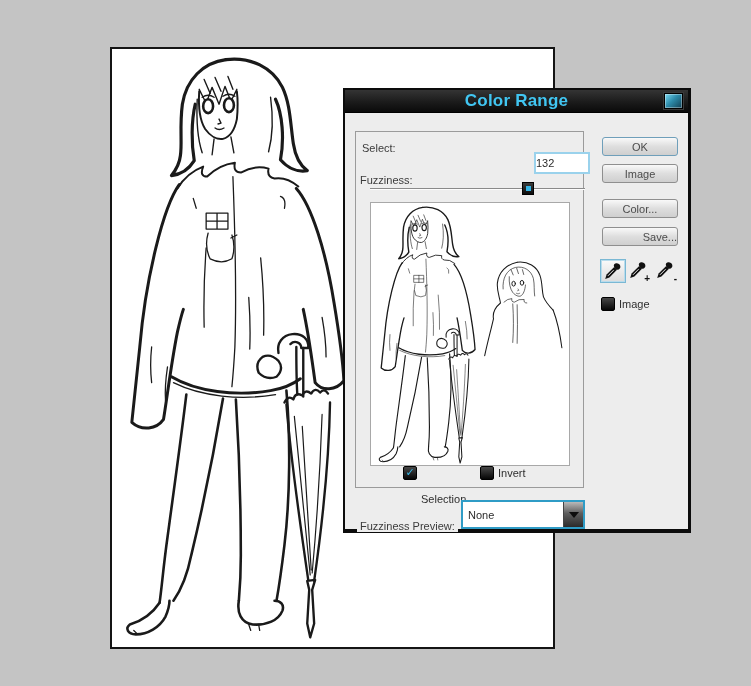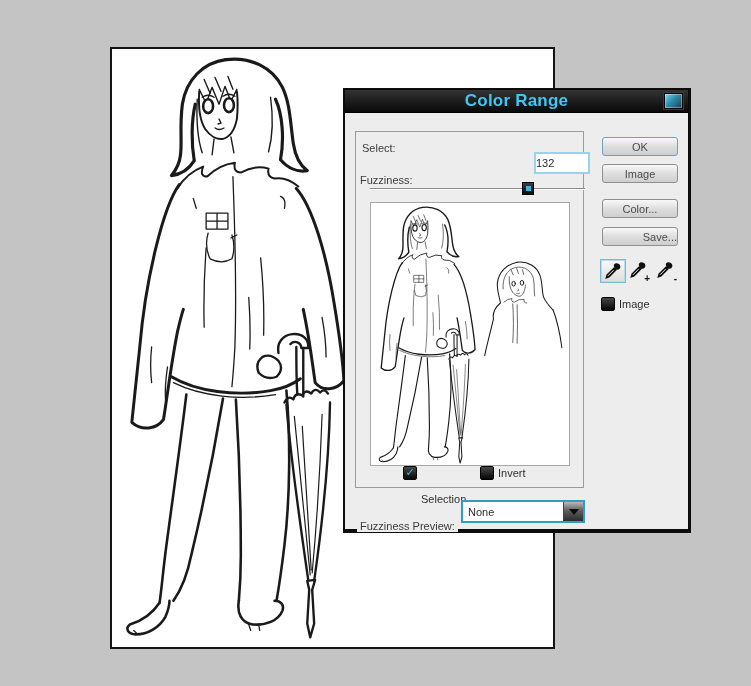--- a/index.html
+++ b/index.html
@@ -100,21 +100,21 @@
     box-shadow:inset 0 0 0 1px #b9dcec; display:flex; align-items:center; justify-content:center; 
   }
   .dropper { position:absolute; width:22px; height:22px; top:148px; }
   .dropper.d2 { left:284px; } .dropper.d3 { left:311px; }
   .dropper .mod { position:absolute; right:1px; bottom:-1px; font-size:10px; font-weight:bold; color:#111; line-height:1; }
 
   .invert-row .checkbox { left:256px; top:184px; }
   .invert-row .cb-label { left:274px; top:185px; }
 
   .sp-label { left:12px; top:391px; }
-  .sp-combo { left:116px; top:387px; width:124px; height:23px; }
+  .sp-combo { left:116px; top:387px; width:124px; height:29px; }
   .sp-combo .combo-btn { background:linear-gradient(#b9b9b9,#5e5e5e 45%,#2b2b2b); }
 
   svg.art { stroke:#1a1a1a; fill:none; stroke-linecap:round; stroke-linejoin:round; }
 </style>
 </head>
 <body>
 
 <svg width="0" height="0" style="position:absolute">
   <defs>
     <symbol id="artwork" viewBox="0 0 445 602">

